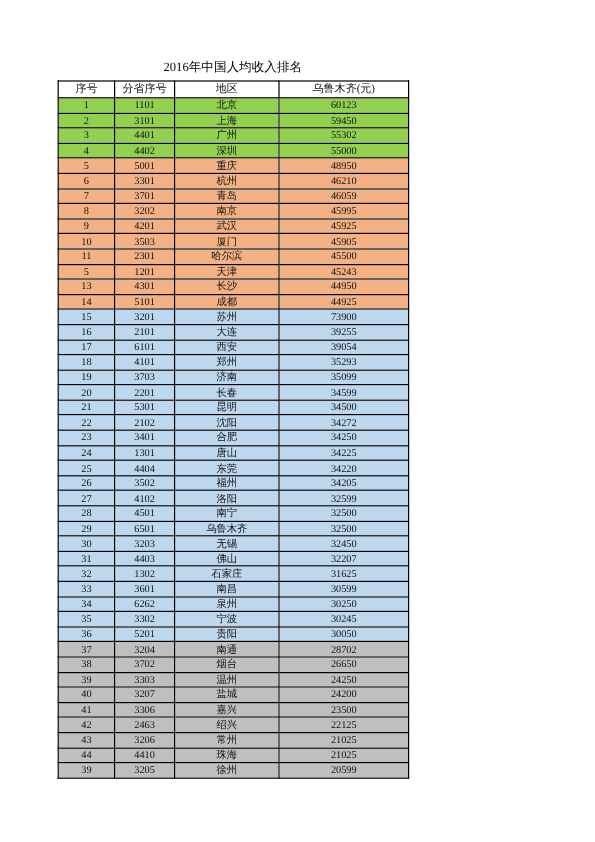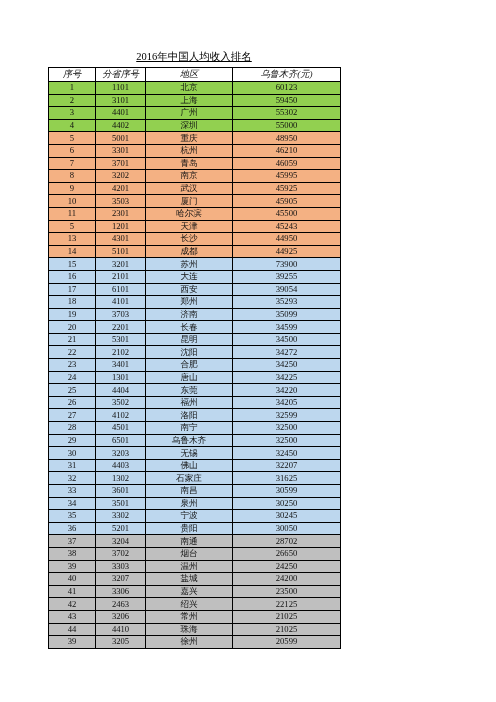--- a/index.html
+++ b/index.html
@@ -26,21 +26,20 @@
     position: absolute;
     left: 48px;
     top: 50px;
     width: 292px;
     text-align: center;
     font-size: 10.5px;
     line-height: 13px;
     color: #000000;
     white-space: nowrap;
     letter-spacing: 0px;
-    text-decoration: underline;
   }
   #income-table {
     position: absolute;
     left: 48px;
     top: 67px;
     width: 292px;
     border-collapse: collapse;
     table-layout: fixed;
     border: 1.3px solid #000000;
   }
@@ -61,21 +60,20 @@
     color: #101010;
     white-space: nowrap;
     overflow: hidden;
   }
   #income-table thead th {
     background: #ffffff;
     font-weight: normal;
     font-size: 9.2px;
     height: 13px;
     border-bottom: 1.1px solid #000000;
-    font-style: italic;
   }
   tr.band-green  td { background: #92d050; }
   tr.band-orange td { background: #f4b183; }
   tr.band-blue   td { background: #bdd7ee; }
   tr.band-gray   td { background: #bfbfbf; font-family: Liberation Serif, serif; }
 </style>
 </head>
 <body>
 
 <div id="sheet">
@@ -291,21 +289,21 @@
           <td>31625</td>
         </tr>
         <tr class="band-blue">
           <td>33</td>
           <td>3601</td>
           <td>南昌</td>
           <td>30599</td>
         </tr>
         <tr class="band-blue">
           <td>34</td>
-          <td>3501</td>
+          <td>6262</td>
           <td>泉州</td>
           <td>30250</td>
         </tr>
         <tr class="band-blue">
           <td>35</td>
           <td>3302</td>
           <td>宁波</td>
           <td>30245</td>
         </tr>
         <tr class="band-blue">

